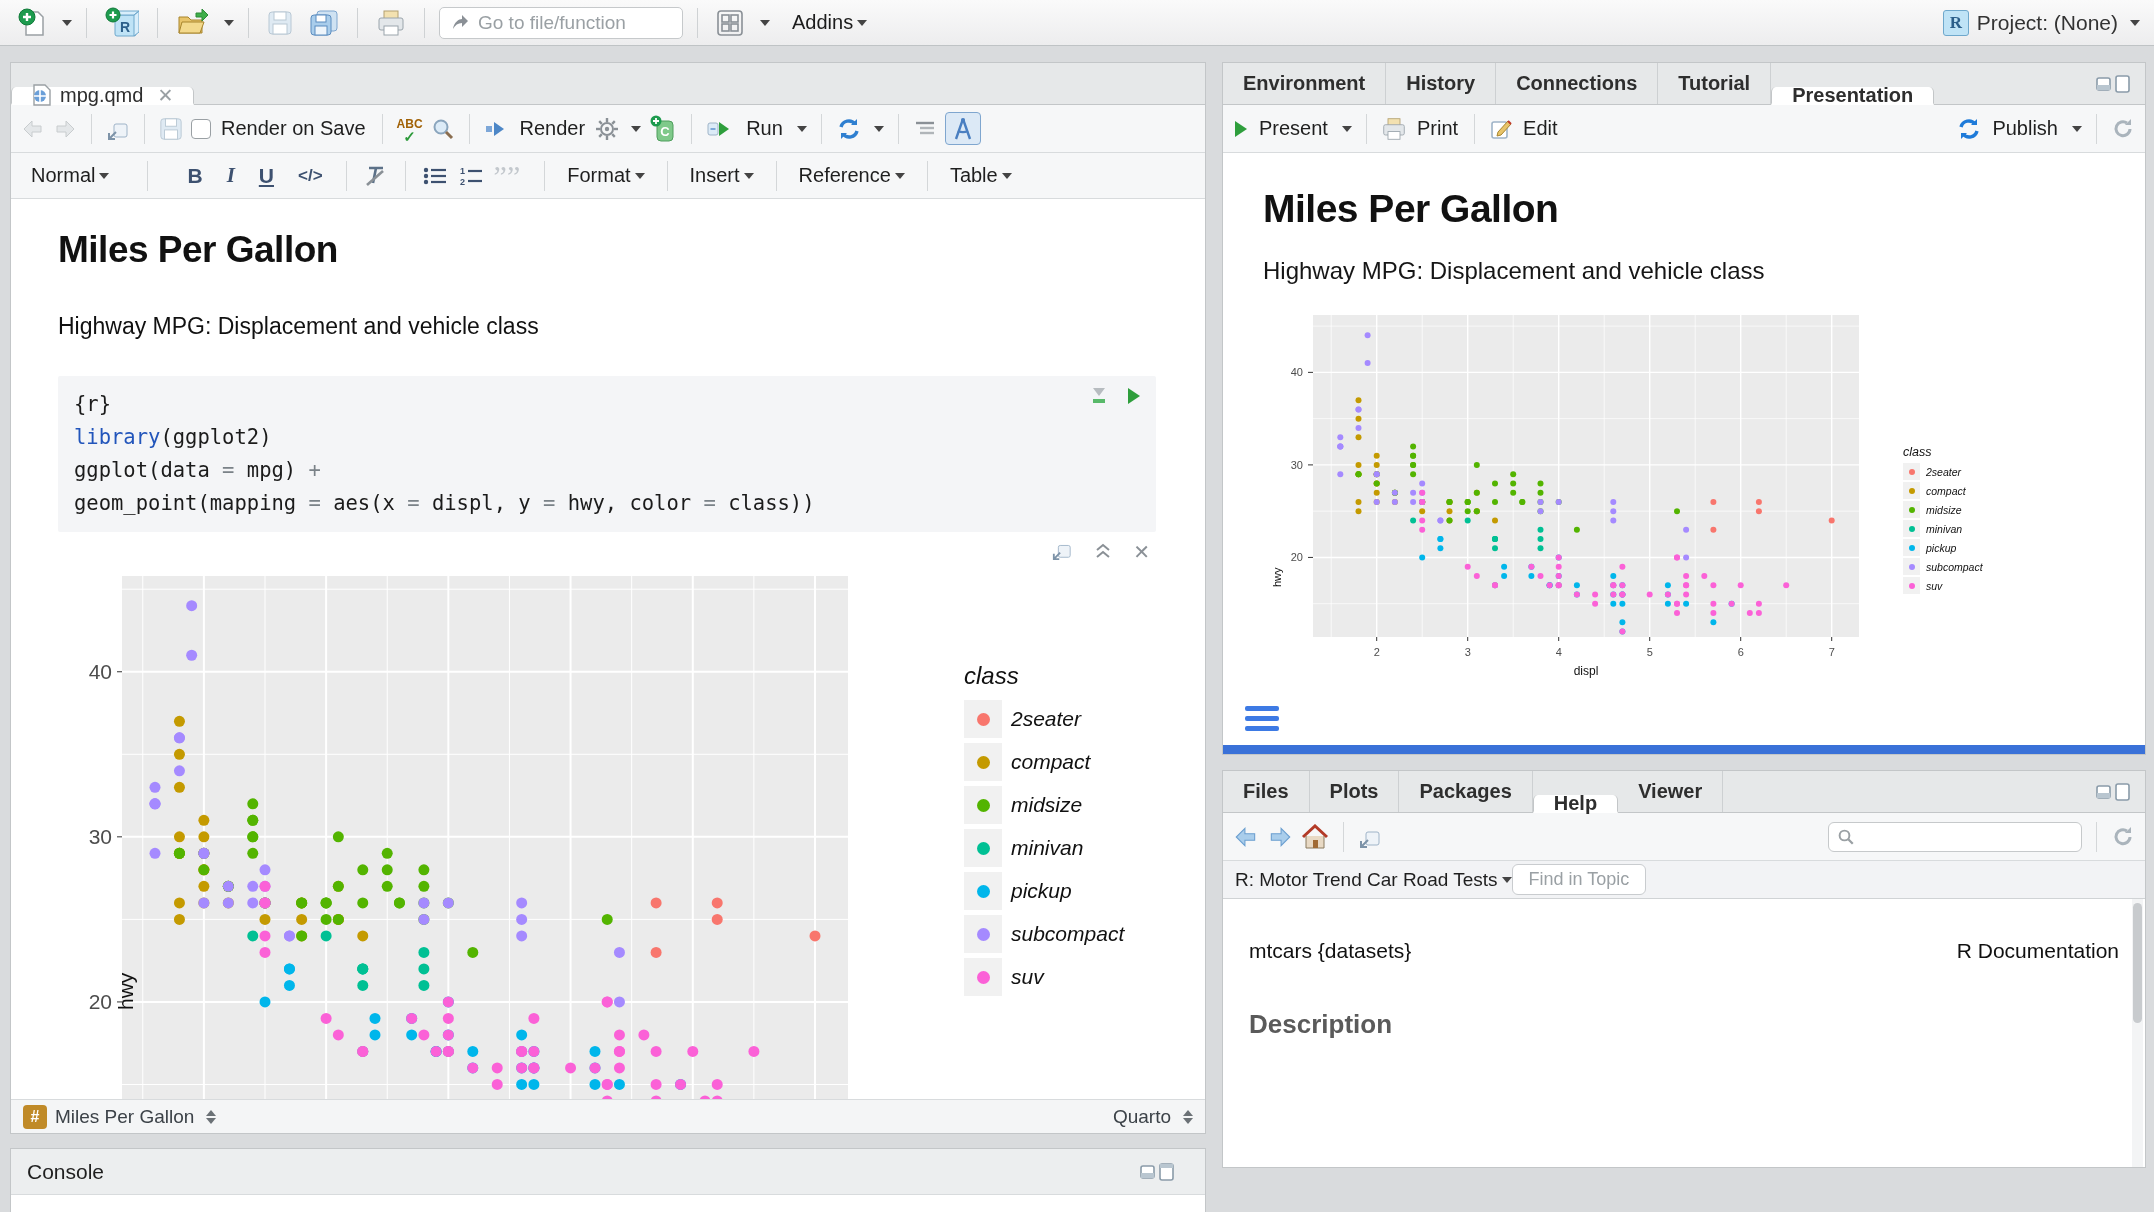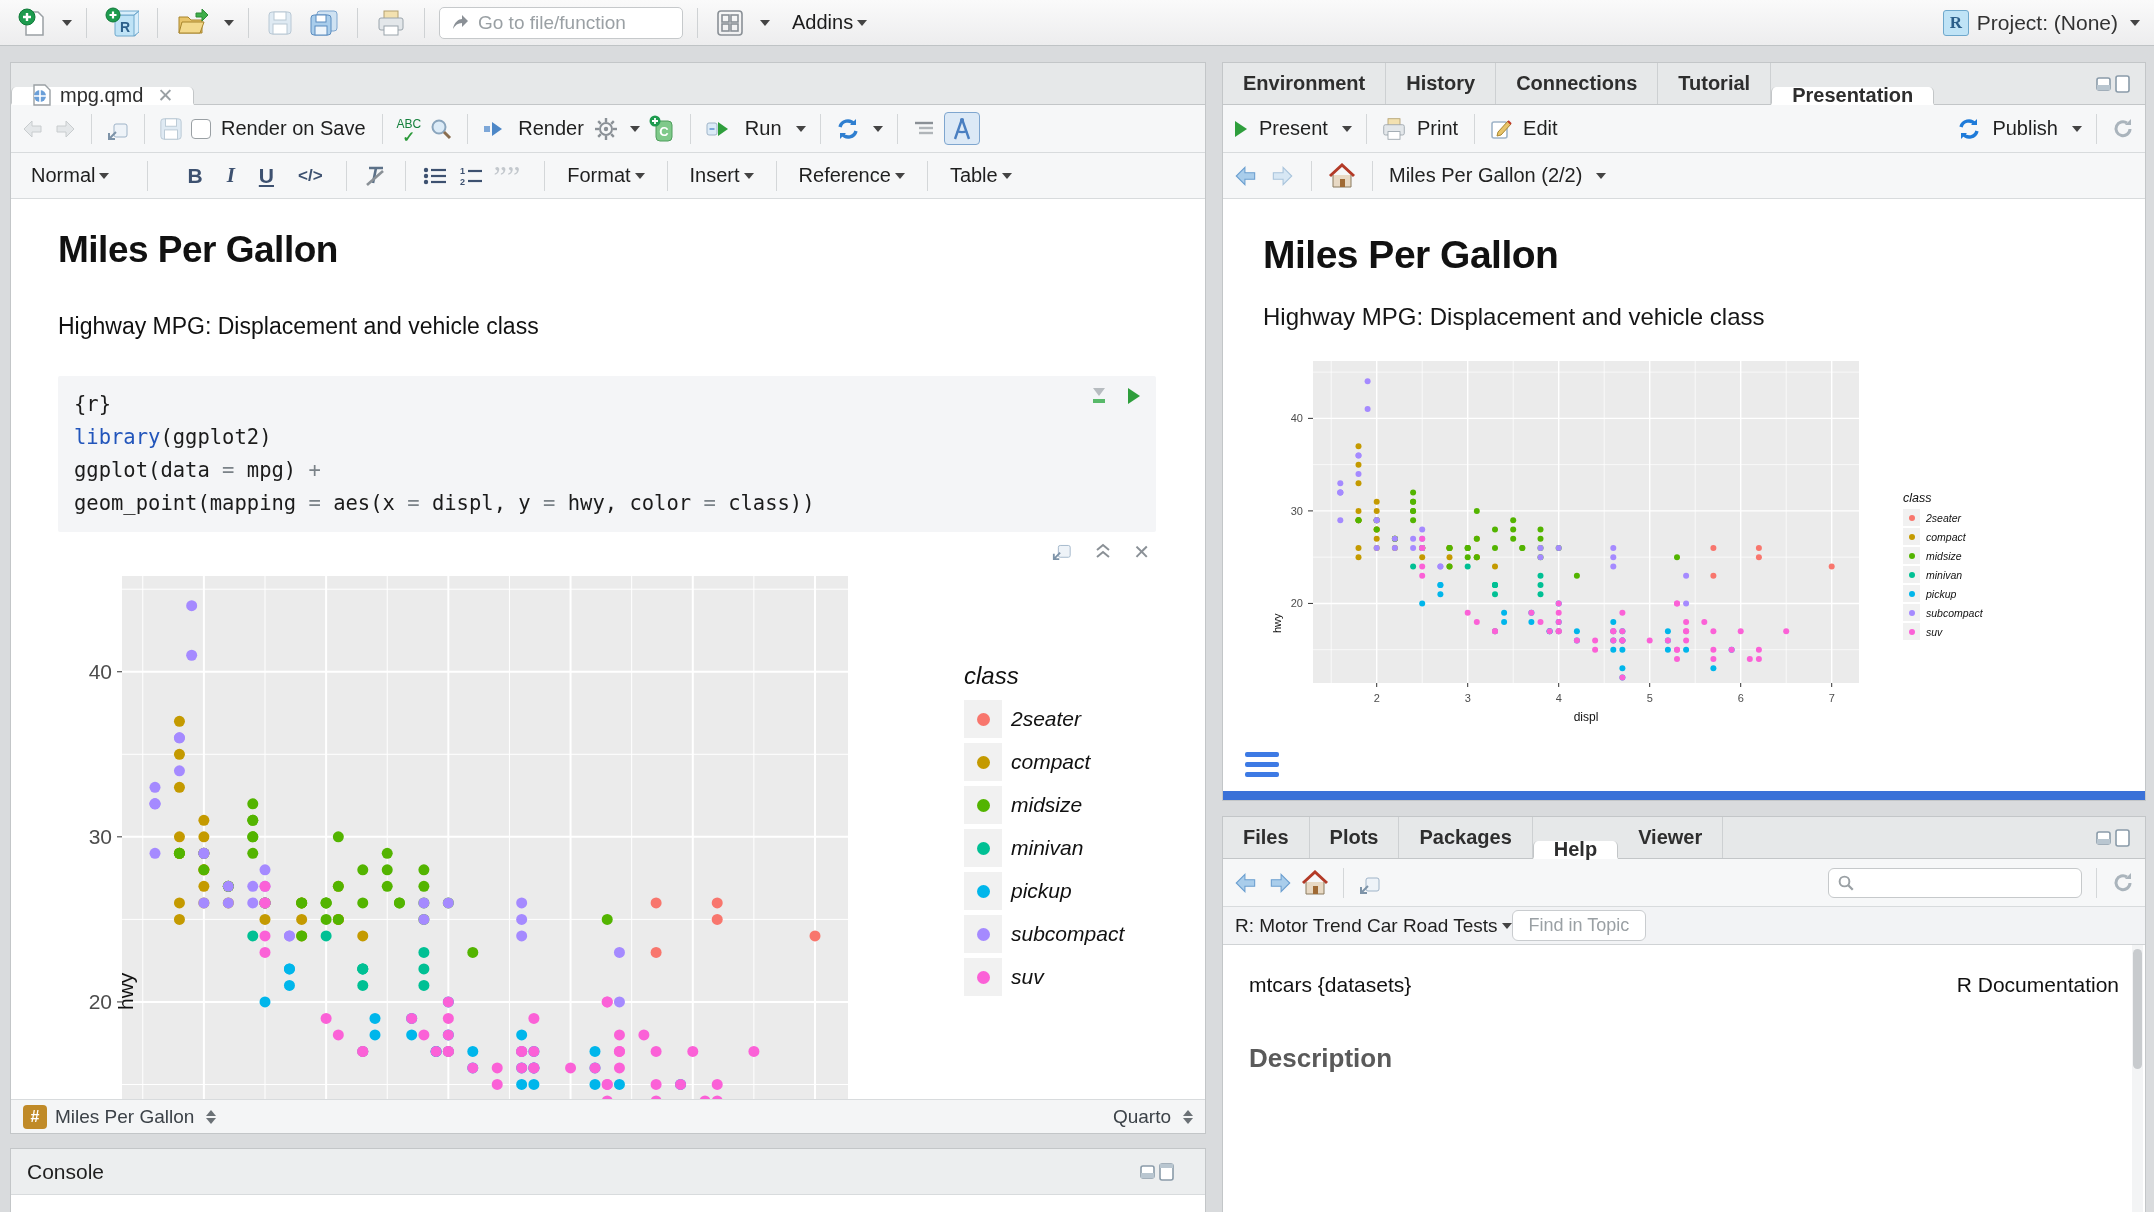--- a/index.html
+++ b/index.html
@@ -97,21 +97,21 @@
   .progress { height:9px; background:#3a71d8; }
 
   
   .searchbox { margin-left:auto; display:flex; align-items:center; background:#fff; border:1px solid #c6c9cb;
     border-radius:6px; height:30px; width:254px; padding:0 8px; gap:6px; }
   .topicbar { height:38px; background:#f2f3f5; border-bottom:1px solid #d0d3d5; display:flex; align-items:center;
     padding:0 12px; font-size:19px; color:#1f1f1f; }
   .find-box { border:1px solid #c9cccf; border-radius:6px; background:#fff; color:#9aa0a4;
     font-size:18px; padding:4px 16px; }
   .help-body { position:relative; background:#fff; height:268px; padding:28px 26px 0 26px; overflow:hidden; }
-  .help-row { display:flex; justify-content:space-between; font-size:21px; color:#111; }
+  .help-row { display:flex; justify-content:space-between; font-size:21px; color:#111;margin-top:12px; }
   .help-title { font-size:41px; color:#000; margin-top:42px; font-weight:400; }
   .help-section { font-size:26px; font-weight:700; color:#5a5a5a; margin-top:46px; }
   .scrollbar { position:absolute; right:2px; top:0; width:11px; height:268px; background:#f3f4f5; }
   .scroll-thumb { position:absolute; right:1px; top:4px; width:9px; height:120px; background:#c8cbce; border-radius:5px; }
 
   .ic { display:inline-block; vertical-align:middle; }
   text { font-family:"Liberation Sans", sans-serif; }
 </style>
 </head>
 <body>
@@ -226,21 +226,21 @@
       <span class="mini-sep"></span>
       <svg class="ic" width="24" height="24" viewBox="0 0 26 26">
         <rect x="2" y="2" width="22" height="22" rx="3" fill="#dfeaf3" stroke="#b9c8d4"></rect>
         <rect x="7" y="2" width="12" height="8" fill="#fff" stroke="#b9c8d4"></rect>
         <rect x="6" y="14" width="14" height="10" fill="#fff" stroke="#b9c8d4"></rect>
       </svg>
       <span class="checkbox"></span>
       <span class="lbl">Render on Save</span>
       <span class="mini-sep"></span>
       <span style="text-align:center; line-height:11px;">
-        <span style="font-size:12px; font-weight:normal; color:#15803d; letter-spacing:0;">ABC</span><br>
+        <span style="font-size:12px; font-weight:bold; color:#a16207; letter-spacing:0;">ABC</span><br>
         <span style="color:#2c9a3a; font-size:15px; font-weight:bold;">✓</span>
       </span>
       <svg class="ic" width="24" height="24" viewBox="0 0 24 24">
         <circle cx="10" cy="10" r="6.5" fill="#dcebf7" stroke="#8aa5bd" stroke-width="2"></circle>
         <line x1="15" y1="15" x2="21" y2="21" stroke="#8a6d4f" stroke-width="3"></line>
       </svg>
       <span class="mini-sep"></span>
       <svg class="ic" width="26" height="22" viewBox="0 0 26 22">
         <rect x="2" y="8" width="6" height="6" fill="#7da7d8"></rect>
         <path d="M10 4 l10 7 -10 7 z" fill="#4d87c7"></path>
@@ -746,37 +746,20 @@
         <span class="lbl">Publish</span>
         <span class="caret"></span>
         <span class="mini-sep"></span>
         <svg class="ic" width="24" height="24" viewBox="0 0 24 24">
           <path d="M19 12 a7 7 0 1 1 -3 -6" fill="none" stroke="#aab4bc" stroke-width="3"></path>
           <path d="M20 2 v6 h-6 z" fill="#aab4bc"></path>
         </svg>
       </span>
     </div>
 
-    <div class="navbar">
-      <svg class="ic" width="26" height="24" viewBox="0 0 24 22">
-        <path d="M11 3 L3 11 l8 8 v-5 h9 v-6 h-9 z" fill="#a9cdeb" stroke="#6b9fd0"></path>
-      </svg>
-      <svg class="ic" width="26" height="24" viewBox="0 0 24 22">
-        <path d="M13 3 l8 8 -8 8 v-5 H4 v-6 h9 z" fill="#d7e7f4" stroke="#a9c4dc"></path>
-      </svg>
-      <span class="mini-sep"></span>
-      <svg class="ic" width="28" height="26" viewBox="0 0 28 26">
-        <path d="M2 13 L14 2 l12 11" fill="none" stroke="#b33a27" stroke-width="3"></path>
-        <path d="M5 12 v12 h18 v-12" fill="#e8d9c4" stroke="#8a7a5f"></path>
-        <rect x="12" y="16" width="5" height="8" fill="#a06a34"></rect>
-      </svg>
-      <span class="mini-sep"></span>
-      <span>Miles Per Gallon (2/2)</span>
-      <span class="caret"></span>
-    </div>
 
     <div class="slide">
       <div class="slide-title">Miles Per Gallon</div>
       <div class="slide-sub">Highway MPG: Displacement and vehicle class</div>
       <div class="slide-plot">
         <span class="slide-ylab">hwy</span>
         <svg id="slide-scatter" width="640" height="392">
             <rect x="50" y="8" width="546" height="322" fill="#EBEBEB"></rect>
             <line x1="68.19999999999999" y1="8" x2="68.19999999999999" y2="330" stroke="#fff" stroke-width="0.7"></line>
             <line x1="159.2" y1="8" x2="159.2" y2="330" stroke="#fff" stroke-width="0.7"></line>

